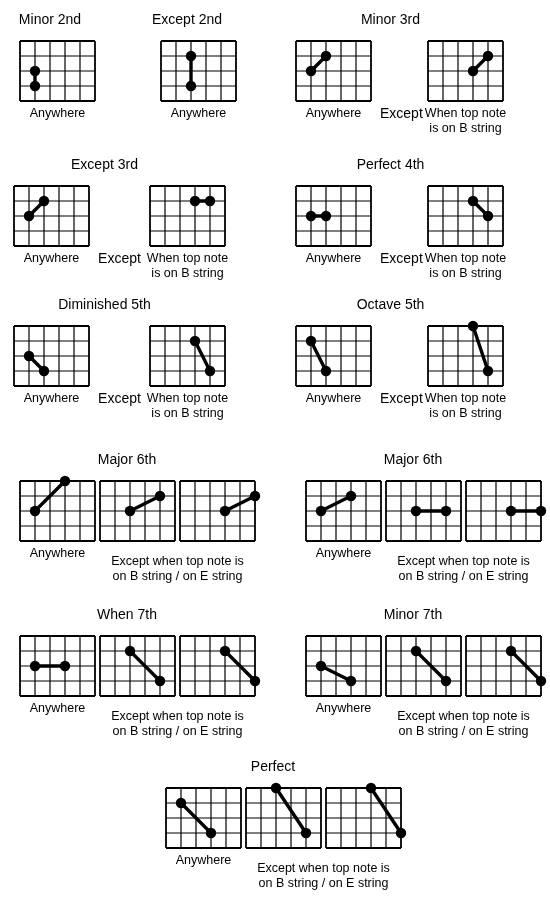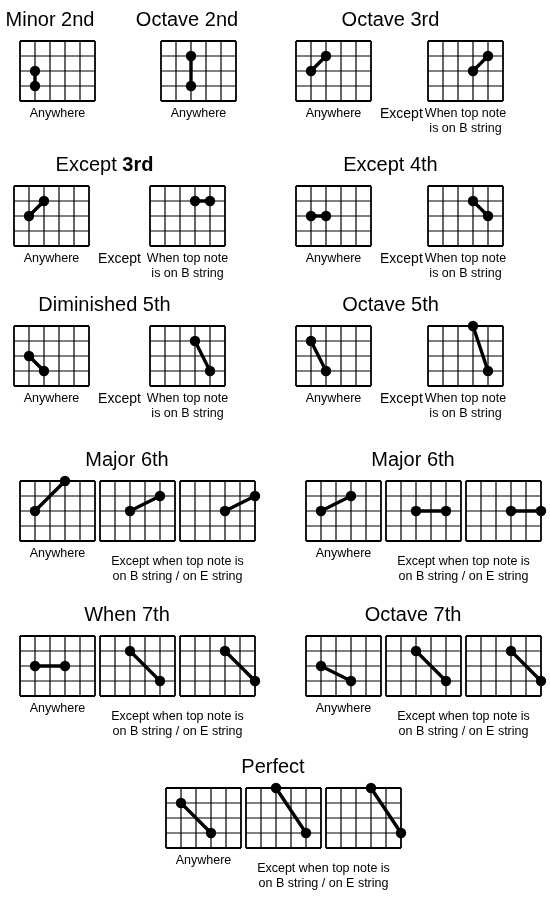--- a/index.html
+++ b/index.html
@@ -22,27 +22,27 @@
     height: 900px;
   }
   .interval-group {
     position: absolute;
   }
   .group-title {
     position: absolute;
     top: 0;
     width: 100%;
     text-align: center;
-    font-size: 20px;
+    font-size: 14px;
     line-height: 18px;
     color: #000;
     white-space: nowrap;
   }
   .group-title .accent {
-    font-weight: bold;
+    font-weight: normal;
   }
   .diagrams-row {
     position: absolute;
     top: 22px;
     left: 0;
     width: 100%;
   }
   .diagram-cell {
     position: absolute;
     top: 0;
@@ -92,21 +92,21 @@
               <line x1="15" y1="45" x2="15" y2="30" stroke="#000000" stroke-width="3.4" stroke-linecap="round"></line>
               <circle cx="15" cy="45" r="5.2" fill="#000000"></circle>
               <circle cx="15" cy="30" r="5.2" fill="#000000"></circle>
             </g>
           </svg>
         </div>
       </div>
       <div class="caption" style="left: 9px; top: 96px; width: 93px;">Anywhere</div>
     </div>
     <div class="interval-group" style="left: 128px; top: 10px; width: 118px;">
-      <div class="group-title">Octave 2nd</div>
+      <div class="group-title">Except 2nd</div>
       <div class="diagrams-row">
         <div class="diagram-cell" style="left: 24px;">
           <svg class="fretgrid" width="93" height="78" viewBox="0 0 93 78">
             <g transform="translate(9,9)">
               <line x1="0" y1="0" x2="0" y2="60" stroke="#000000" stroke-width="1.8"></line>
               <line x1="15" y1="0" x2="15" y2="60" stroke="#000000" stroke-width="1.2"></line>
               <line x1="30" y1="0" x2="30" y2="60" stroke="#000000" stroke-width="1.2"></line>
               <line x1="45" y1="0" x2="45" y2="60" stroke="#000000" stroke-width="1.2"></line>
               <line x1="60" y1="0" x2="60" y2="60" stroke="#000000" stroke-width="1.2"></line>
               <line x1="75" y1="0" x2="75" y2="60" stroke="#000000" stroke-width="1.8"></line>
@@ -118,21 +118,21 @@
               <line x1="30" y1="45" x2="30" y2="15" stroke="#000000" stroke-width="3.4" stroke-linecap="round"></line>
               <circle cx="30" cy="45" r="5.2" fill="#000000"></circle>
               <circle cx="30" cy="15" r="5.2" fill="#000000"></circle>
             </g>
           </svg>
         </div>
       </div>
       <div class="caption" style="left: 24px; top: 96px; width: 93px;">Anywhere</div>
     </div>
     <div class="interval-group" style="left: 288px; top: 10px; width: 205px;">
-      <div class="group-title">Octave 3rd</div>
+      <div class="group-title">Minor 3rd</div>
       <div class="diagrams-row">
         <div class="diagram-cell" style="left: -1px;">
           <svg class="fretgrid" width="93" height="78" viewBox="0 0 93 78">
             <g transform="translate(9,9)">
               <line x1="0" y1="0" x2="0" y2="60" stroke="#000000" stroke-width="1.8"></line>
               <line x1="15" y1="0" x2="15" y2="60" stroke="#000000" stroke-width="1.2"></line>
               <line x1="30" y1="0" x2="30" y2="60" stroke="#000000" stroke-width="1.2"></line>
               <line x1="45" y1="0" x2="45" y2="60" stroke="#000000" stroke-width="1.2"></line>
               <line x1="60" y1="0" x2="60" y2="60" stroke="#000000" stroke-width="1.2"></line>
               <line x1="75" y1="0" x2="75" y2="60" stroke="#000000" stroke-width="1.8"></line>
@@ -216,21 +216,21 @@
             </g>
           </svg>
         </div>
       </div>
       <div class="caption" style="left: 3px; top: 96px; width: 93px;">Anywhere</div>
       <div class="except-label" style="left: 96px; width: 43px; top: 96px;">Except</div>
       <div class="caption" style="left: 125px; top: 96px; width: 121px;">When top note
 is on B string</div>
     </div>
     <div class="interval-group" style="left: 288px; top: 155px; width: 205px;">
-      <div class="group-title">Except 4th</div>
+      <div class="group-title">Perfect 4th</div>
       <div class="diagrams-row">
         <div class="diagram-cell" style="left: -1px;">
           <svg class="fretgrid" width="93" height="78" viewBox="0 0 93 78">
             <g transform="translate(9,9)">
               <line x1="0" y1="0" x2="0" y2="60" stroke="#000000" stroke-width="1.8"></line>
               <line x1="15" y1="0" x2="15" y2="60" stroke="#000000" stroke-width="1.2"></line>
               <line x1="30" y1="0" x2="30" y2="60" stroke="#000000" stroke-width="1.2"></line>
               <line x1="45" y1="0" x2="45" y2="60" stroke="#000000" stroke-width="1.2"></line>
               <line x1="60" y1="0" x2="60" y2="60" stroke="#000000" stroke-width="1.2"></line>
               <line x1="75" y1="0" x2="75" y2="60" stroke="#000000" stroke-width="1.8"></line>
@@ -567,21 +567,21 @@
               <circle cx="75" cy="45" r="5.2" fill="#000000"></circle>
             </g>
           </svg>
         </div>
       </div>
       <div class="caption" style="left: 9px; top: 96px; width: 93px;">Anywhere</div>
       <div class="caption" style="left: 77px; width: 197px; top: 104px;">Except when top note is
 on B string / on E string</div>
     </div>
     <div class="interval-group" style="left: 288px; top: 605px; width: 250px;">
-      <div class="group-title">Octave 7th</div>
+      <div class="group-title">Minor 7th</div>
       <div class="diagrams-row">
         <div class="diagram-cell" style="left: 9px;">
           <svg class="fretgrid" width="93" height="78" viewBox="0 0 93 78">
             <g transform="translate(9,9)">
               <line x1="0" y1="0" x2="0" y2="60" stroke="#000000" stroke-width="1.8"></line>
               <line x1="15" y1="0" x2="15" y2="60" stroke="#000000" stroke-width="1.2"></line>
               <line x1="30" y1="0" x2="30" y2="60" stroke="#000000" stroke-width="1.2"></line>
               <line x1="45" y1="0" x2="45" y2="60" stroke="#000000" stroke-width="1.2"></line>
               <line x1="60" y1="0" x2="60" y2="60" stroke="#000000" stroke-width="1.2"></line>
               <line x1="75" y1="0" x2="75" y2="60" stroke="#000000" stroke-width="1.8"></line>

